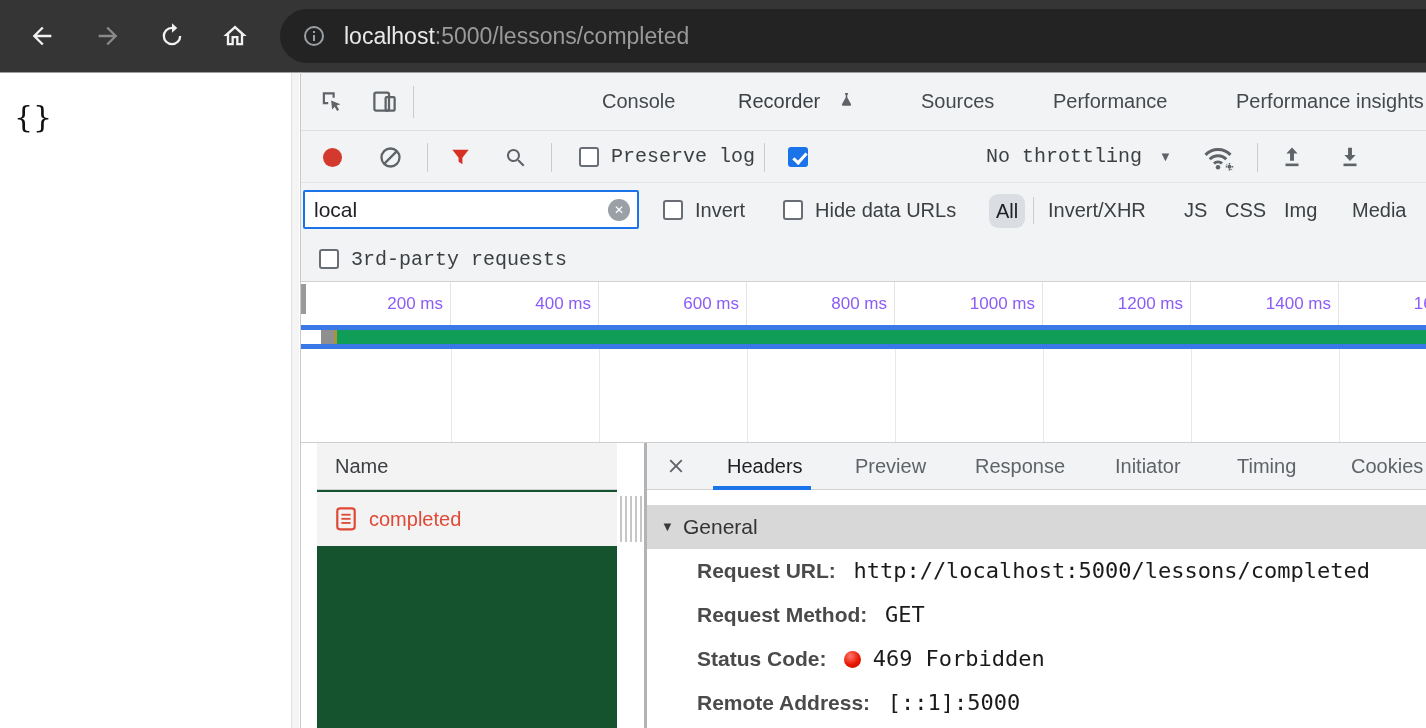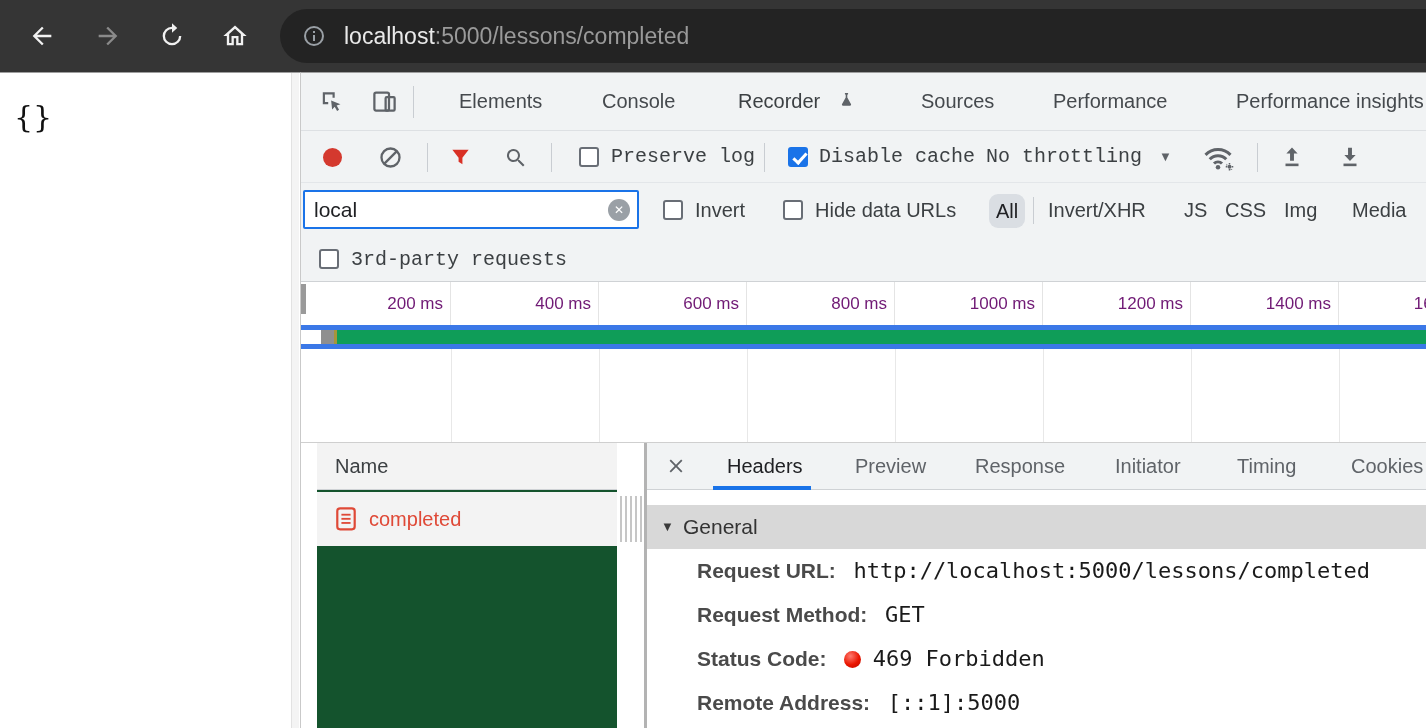--- a/index.html
+++ b/index.html
@@ -61,21 +61,21 @@
   .clear-btn { position:absolute; left:307px; top:16px; width:22px; height:22px; border-radius:50%;
                background:#9aa0a6; color:#fff; font-size:12px; line-height:22px; text-align:center; }
   .filter-label { position:absolute; top:0; line-height:55px; white-space:nowrap; }
   .type-pill { position:absolute; top:11px; height:34px; line-height:34px; padding:0 7px;
                background:#dadee3; border-radius:9px; color:#202124; }
 
   
   .ruler { position:absolute; left:0; top:209px; width:1126px; height:43px; background:#fff;
            padding-left:2px; white-space:nowrap; overflow:hidden; }
   .ruler-cell { display:inline-block; width:148px; height:43px; border-right:1px solid #e4e4e4;
-                line-height:43px; text-align:right; padding-right:7px; font-size:17px; color:#701a75; }
+                line-height:43px; text-align:right; padding-right:7px; font-size:17px; color:#8b5cf6; }
   .ruler-handle { position:absolute; left:0; top:211px; width:5px; height:30px; background:#9a9a9a; }
 
   
   .overview { position:absolute; left:0; top:252px; width:1126px; height:24px;
               display:flex; flex-direction:column; }
   .ov-stripe { height:5px; background:#3b78e7; }
   .ov-mid { flex:1; display:flex; }
   .ov-white { width:20px; background:#fff; }
   .ov-gray  { width:13px; background:#8f8f8f; }
   .ov-olive { width:3px; background:#a6953a; }
@@ -168,21 +168,20 @@
           <path class="g5f" d="M11.2 10.6l8.6 3.5-3.5 1.2 2.2 3.9-1.8 1-2.2-3.9-2.4 2.7-.9-8.4z"></path>
         </svg>
     </span>
     <span class="abs icon24" style="left:70px;top:15px;width:27px;height:27px">
       <svg viewBox="0 0 24 24">
           <rect x="3" y="4" width="13" height="16" rx="1.5" stroke-width="2" class="s5f"></rect>
           <rect x="13" y="8" width="8" height="12" rx="1" fill="#f1f3f4" stroke-width="2" class="s5f"></rect>
         </svg>
     </span>
     <span class="vsep" style="left:112px;top:13px;height:32px"></span>
-    <span class="main-tab" style="left:158px">Elements</span>
     <span class="main-tab" style="left:301px">Console</span>
     <span class="main-tab" style="left:437px"><span>Recorder</span><span class="flask"><svg viewBox="0 0 24 24">
             <path class="g5f" d="M10 2.5h4V4l-1 .6v3.6l4.6 8.1c.6 1-.1 2.2-1.3 2.2H7.7c-1.2 0-1.9-1.2-1.3-2.2L11 8.2V4.6L10 4z"></path>
           </svg></span></span>
     <span class="main-tab" style="left:620px">Sources</span>
     <span class="main-tab" style="left:752px">Performance</span>
     <span class="main-tab" style="left:935px">Performance insights</span>
   </div>
 
   <div class="dt-row nettoolbar">
@@ -202,21 +201,20 @@
     <span class="abs icon24" style="left:203px;top:15px;width:24px;height:24px">
       <svg viewBox="0 0 24 24">
           <path class="g5f" d="M15.5 14h-.8l-.3-.3a6.5 6.5 0 1 0-.7.7l.3.3v.8l5 5 1.5-1.5-5-5zm-6 0a4.5 4.5 0 1 1 0-9 4.5 4.5 0 0 1 0 9z"></path>
         </svg>
     </span>
     <span class="vsep" style="left:250px;top:12px;height:29px"></span>
     <span class="checkbox" style="left:278px;top:16px"></span>
     <span class="tool-label" style="left:310px">Preserve log</span>
     <span class="vsep" style="left:463px;top:12px;height:29px"></span>
     <span class="checkbox checked" style="left:487px;top:16px"></span>
-    <span class="tool-label" style="left:518px">Disable cache</span>
     <span class="tool-label" style="left:685px">No throttling</span>
     <span class="ddcaret" style="left:858px">▼</span>
     <span class="abs icon24" style="left:900px;top:12px;width:34px;height:30px">
       <svg viewBox="0 0 26 24">
           <path d="M3 9.5a14 14 0 0 1 20 0" stroke-width="2.4" class="s5f"></path>
           <path d="M6.4 13a9 9 0 0 1 13.2 0" stroke-width="2.4" class="s5f"></path>
           <path d="M9.8 16.4a4.6 4.6 0 0 1 6.4 0" stroke-width="2.4" class="s5f"></path>
           <circle cx="13" cy="19.3" r="1.8" class="g5f"></circle>
           <g transform="translate(19.2,16)">
             <circle cx="3" cy="3" r="1.6" class="g5f"></circle>

